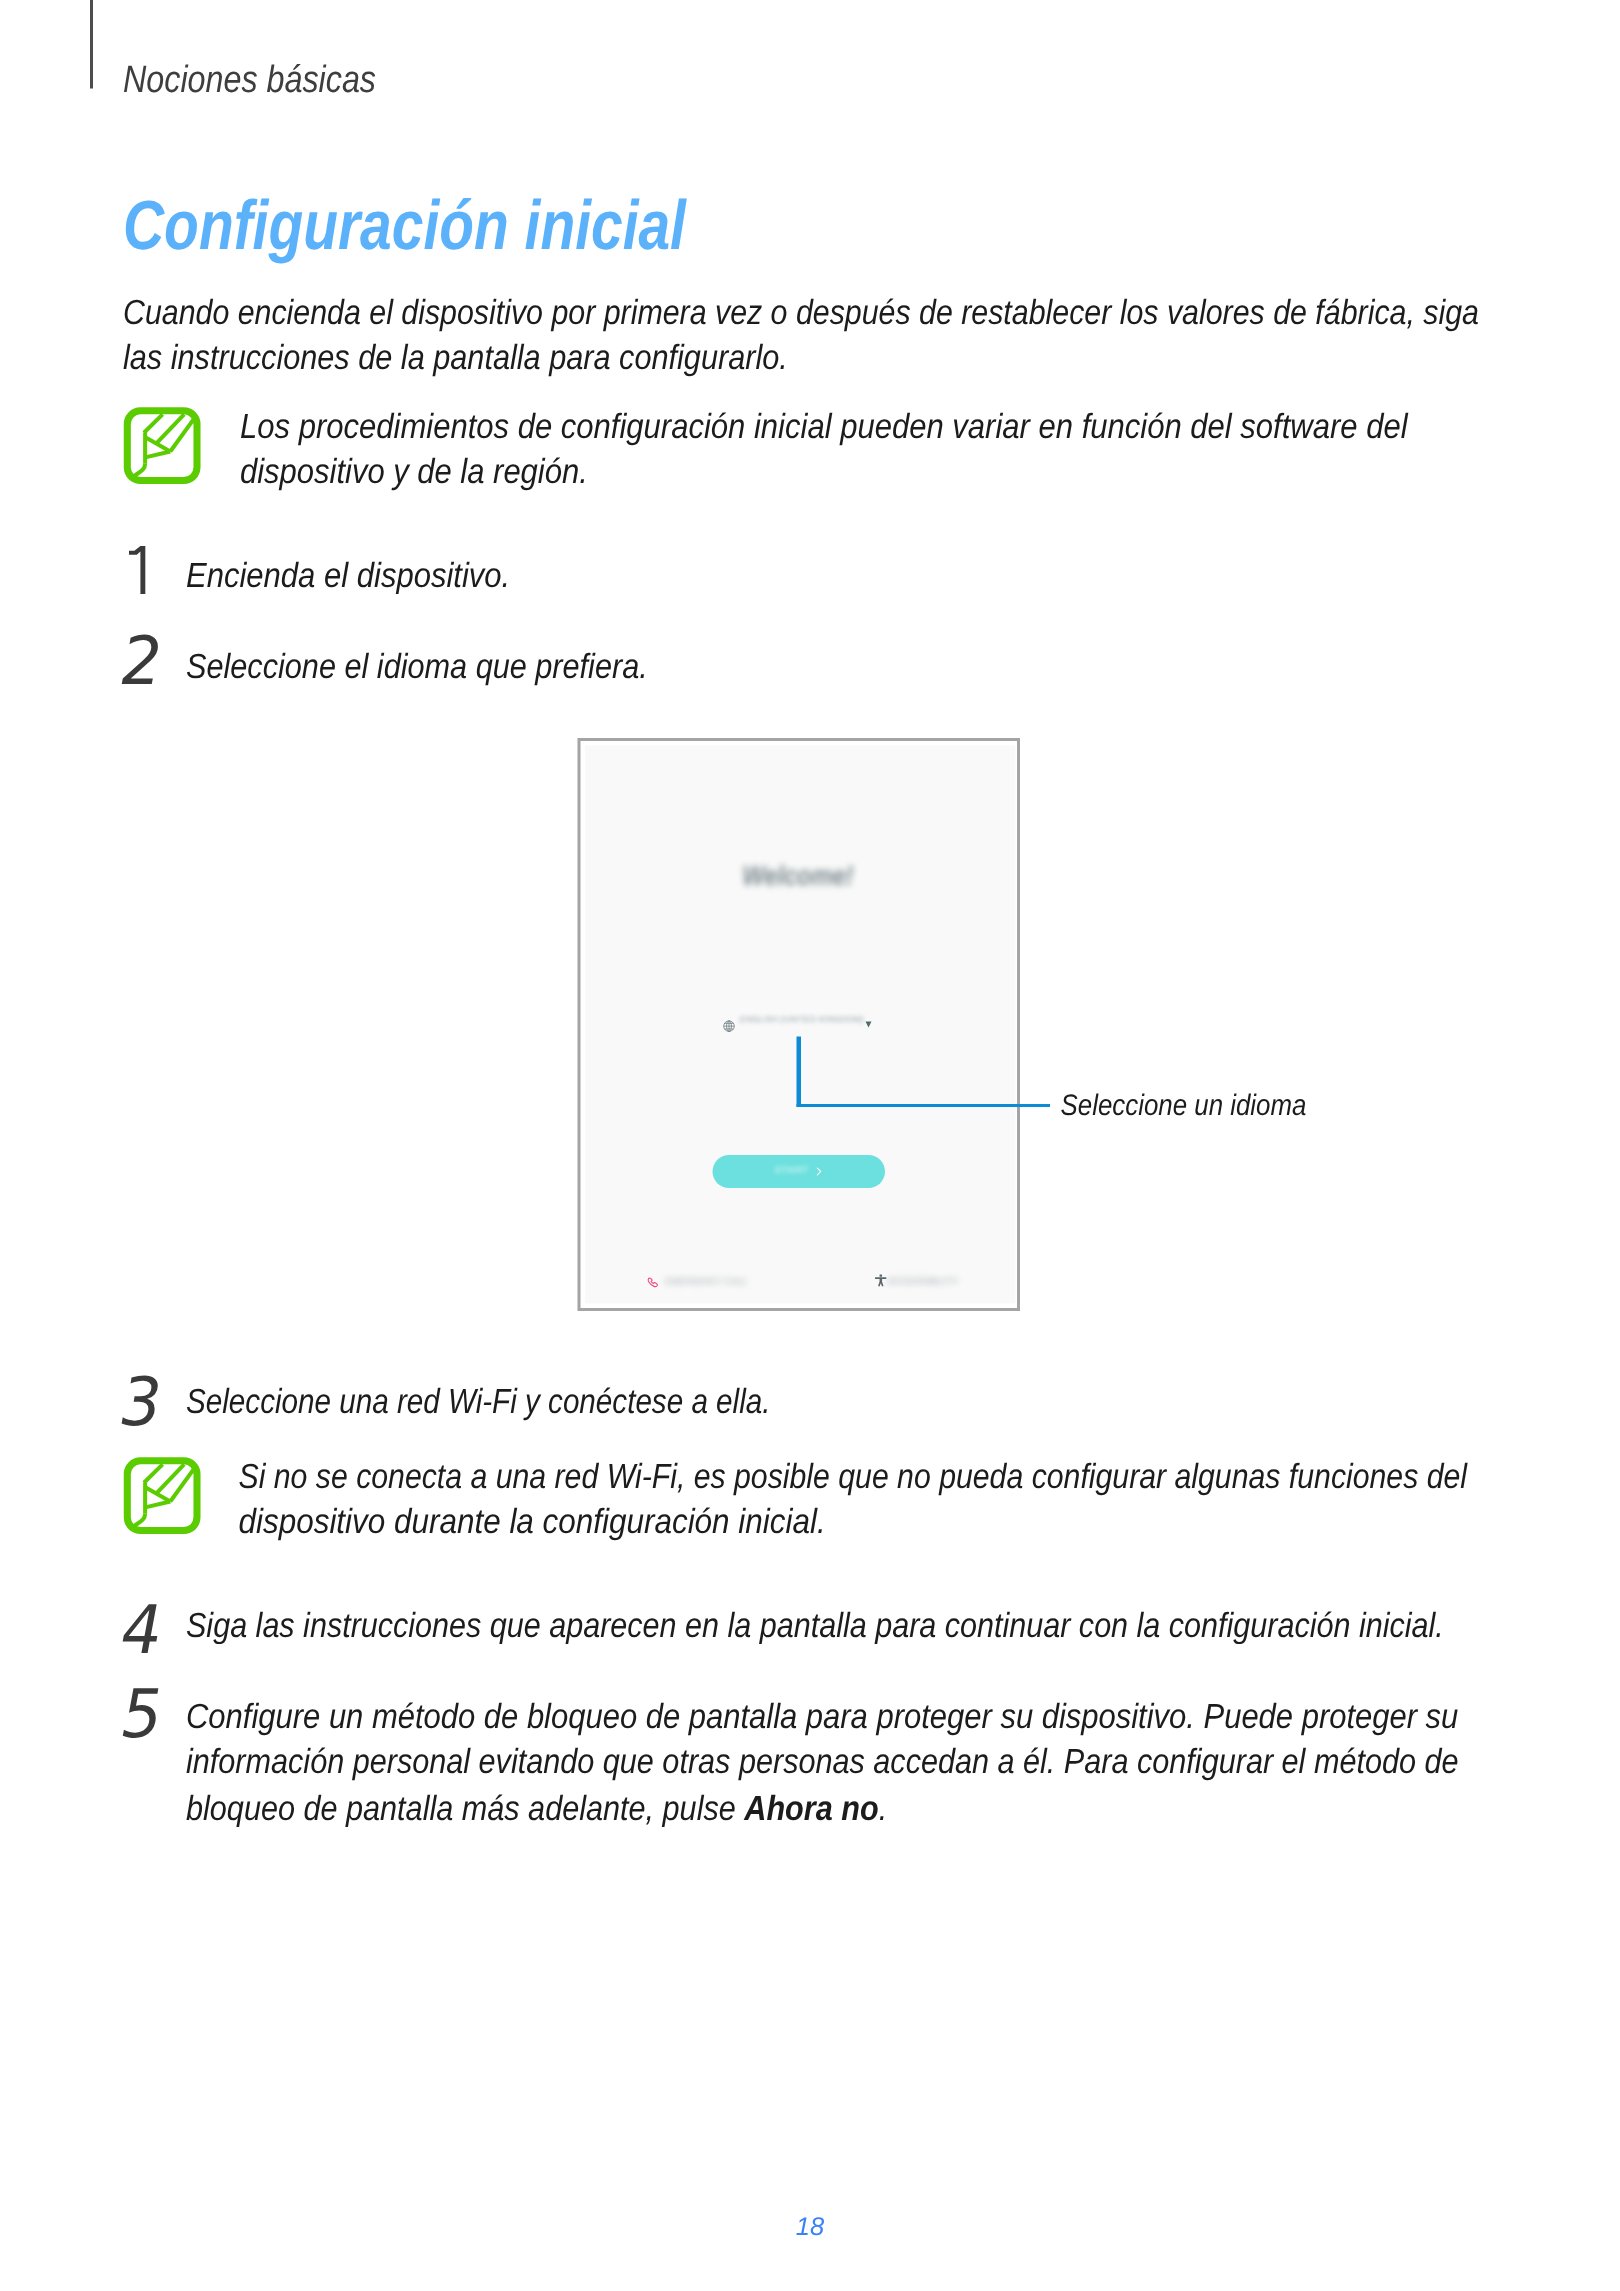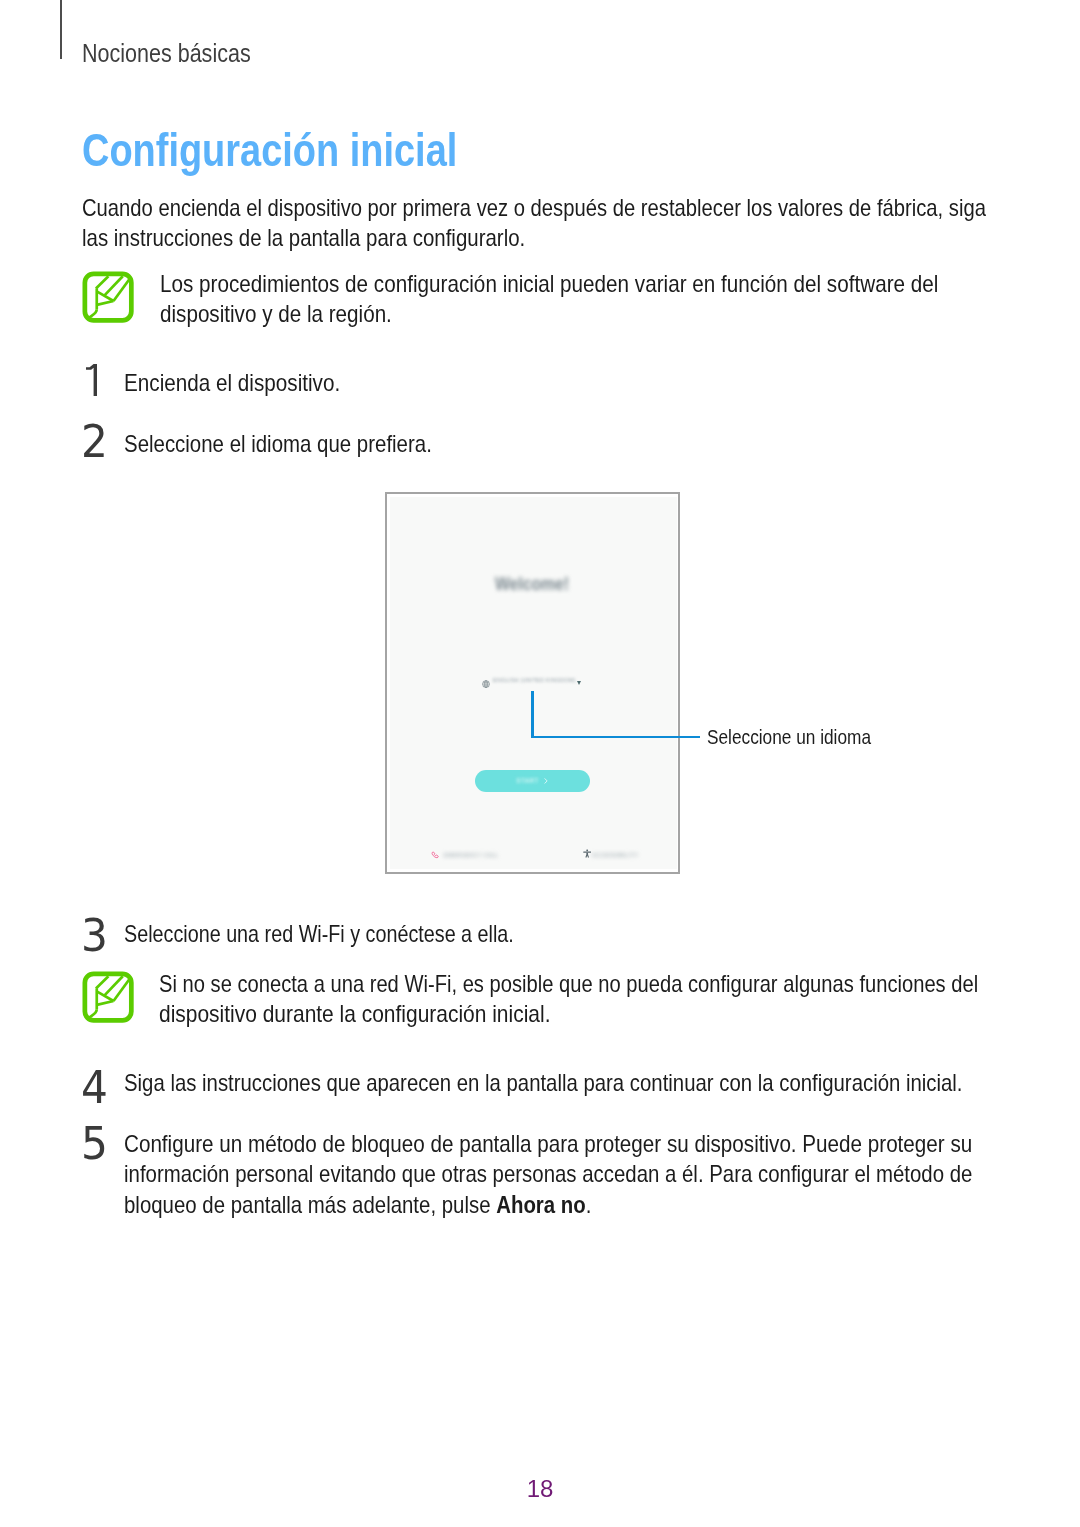--- a/index.html
+++ b/index.html
@@ -1,17 +1,17 @@
 <!DOCTYPE html>
 <html><head>
 <meta charset="utf-8">
 <style>
   html,body{margin:0;padding:0;background:#fff;}
   body{width:1080px;height:1527px;font-family:"Liberation Sans",sans-serif;}
-  .page{position:relative;width:1080px;height:1527px;overflow:hidden;background:#fff;}
+  .page{position:relative;width:1080px;height:1527px;overflow:hidden;background:#fff;font-style:italic;}
   .abs{position:absolute;}
   .cond{transform-origin:left top;white-space:pre;}
   .body-t{font-size:23.2px;color:#1c1c1c;transform:scaleX(.872);transform-origin:left top;white-space:pre;}
   .fig{position:absolute;left:385px;top:492px;width:295px;height:382px;border:2px solid #a4a4a4;background:#fff;box-sizing:border-box;}
   .scr{position:absolute;left:3.3px;top:3.3px;right:1.3px;bottom:3.3px;background:#f8f9f8;overflow:hidden;}
   .blur{filter:blur(2.3px);}
   .blur1{filter:blur(1.4px);}
   .note-icon{width:52.2px;height:52.2px;}
   .num{font-family:"DejaVu Sans",sans-serif;font-size:44.5px;color:#3a3a3a;transform:scaleX(.95);transform-origin:left top;white-space:pre;}
 </style>
@@ -108,14 +108,14 @@
         <path d="M9.6 10.0 L9.6 15.0 L6.8 23.0 L9.6 24.2 L12 18.0 L14.4 24.2 L17.2 23.0 L14.4 15.0 L14.4 10.0 Z" fill="#59676e"></path>
       </svg>
       <div class="abs blur" style="left:201.4px;top:354.9px;font-size:5.9px;color:#93a0a7;letter-spacing:.22px;">ACCESSIBILITY</div>
     </div>
   </div>
 
   <div class="abs" style="left:531.1px;top:690.9px;width:2.9px;height:47px;background:#0d8bd6;"></div>
   <div class="abs" style="left:531.1px;top:735.8px;width:168.8px;height:2.3px;background:#0d8bd6;"></div>
   <div class="abs cond" style="left:707px;top:725.5px;font-size:19.8px;color:#1c1c1c;transform:scaleX(.872);">Seleccione un idioma</div>
 
-  <div class="abs cond" style="left:0;top:1475.2px;width:1080px;text-align:center;font-size:24px;color:#701a75;">18</div>
+  <div class="abs cond" style="left:0;top:1475.2px;width:1080px;text-align:center;font-size:17px;color:#3b82f6;">18</div>
 </div>
 
 </body></html>

